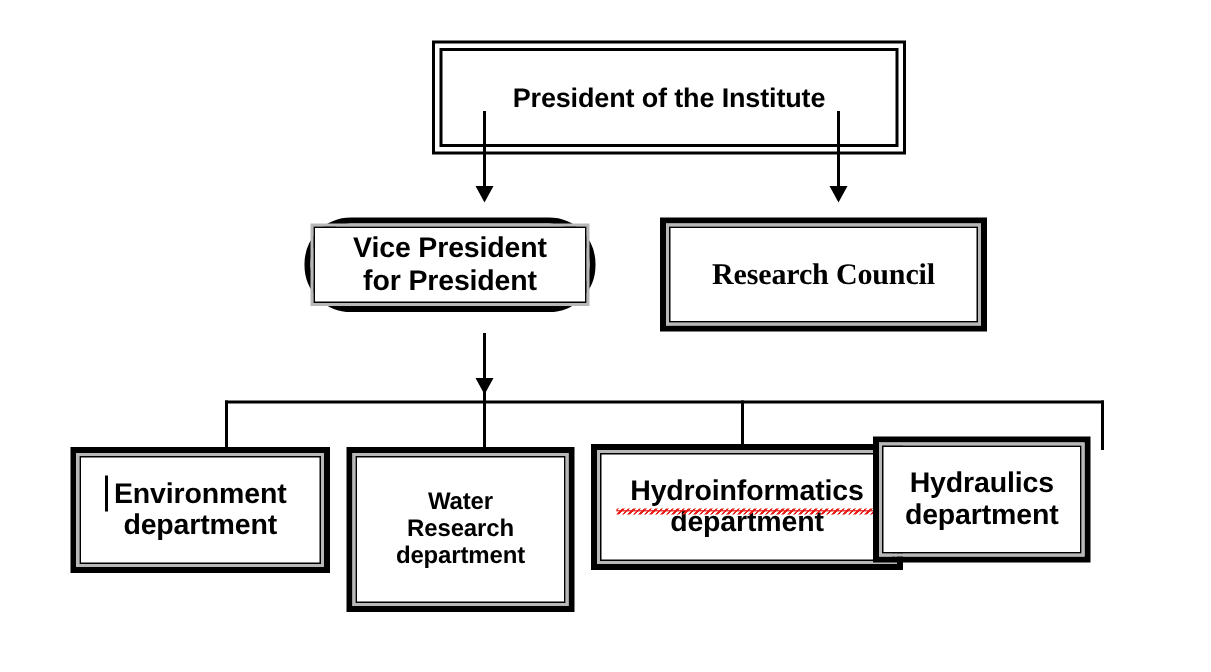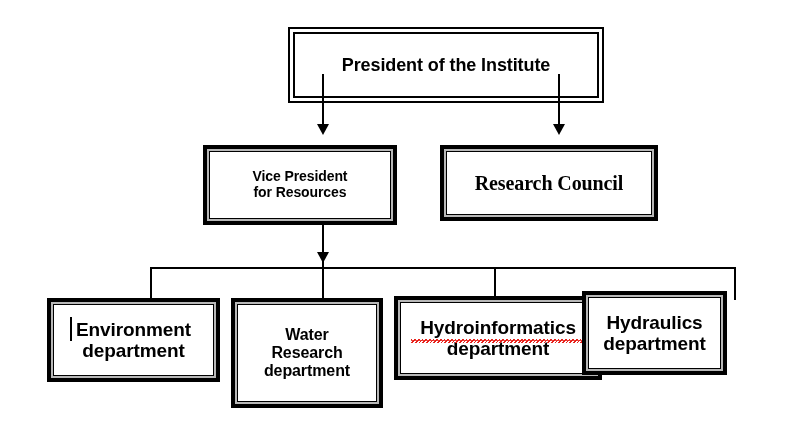--- a/index.html
+++ b/index.html
@@ -136,25 +136,25 @@
       <span class="label">President of the Institute</span>
     </div>
   </div>
 
   <div class="vline" style="left:322px; top:74px; height:52px;"></div>
   <div class="arrowhead" style="left:317px; top:124px;"></div>
 
   <div class="vline" style="left:558px; top:74px; height:52px;"></div>
   <div class="arrowhead" style="left:553px; top:124px;"></div>
 
-  <div class="node node--heavy font-sans" style="left:203px; top:145px; width:194px; height:80px; font-size:14px;">
+  <div class="node node--heavy font-sans" style="left:203px; top:145px; width:194px; height:63px; font-size:19px;border-radius:31px;">
     <div class="inner">
       <div class="inner2" style="flex-direction:column;">
         <span class="label">Vice President</span>
-        <span class="label">for Resources</span>
+        <span class="label">for President</span>
       </div>
     </div>
   </div>
 
   <div class="node node--heavy font-serif" style="left:440px; top:145px; width:218px; height:76px; font-size:20px;">
     <div class="inner">
       <div class="inner2">
         <span class="label">Research Council</span>
       </div>
     </div>

